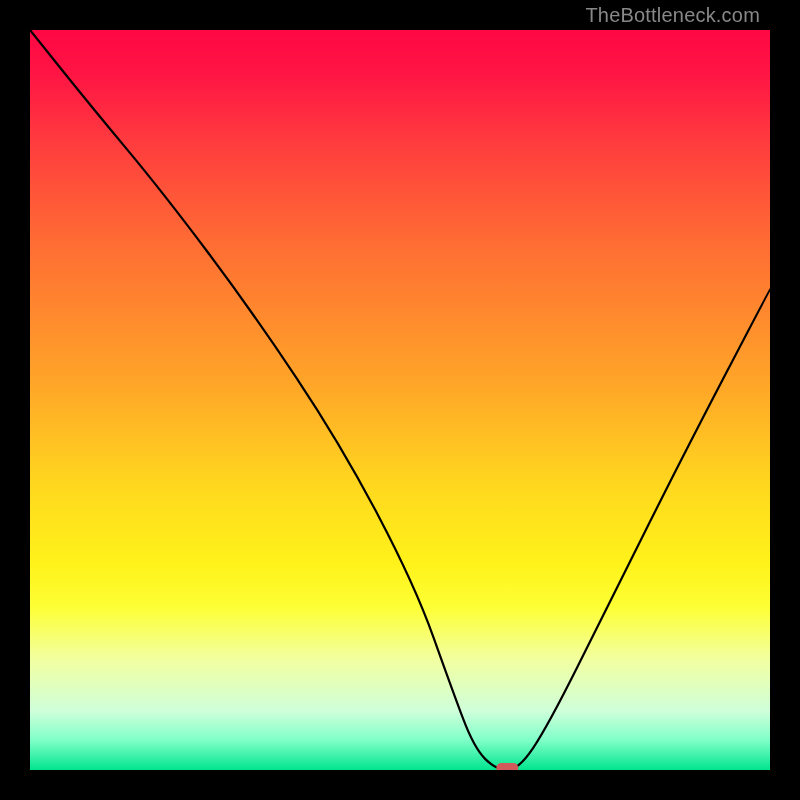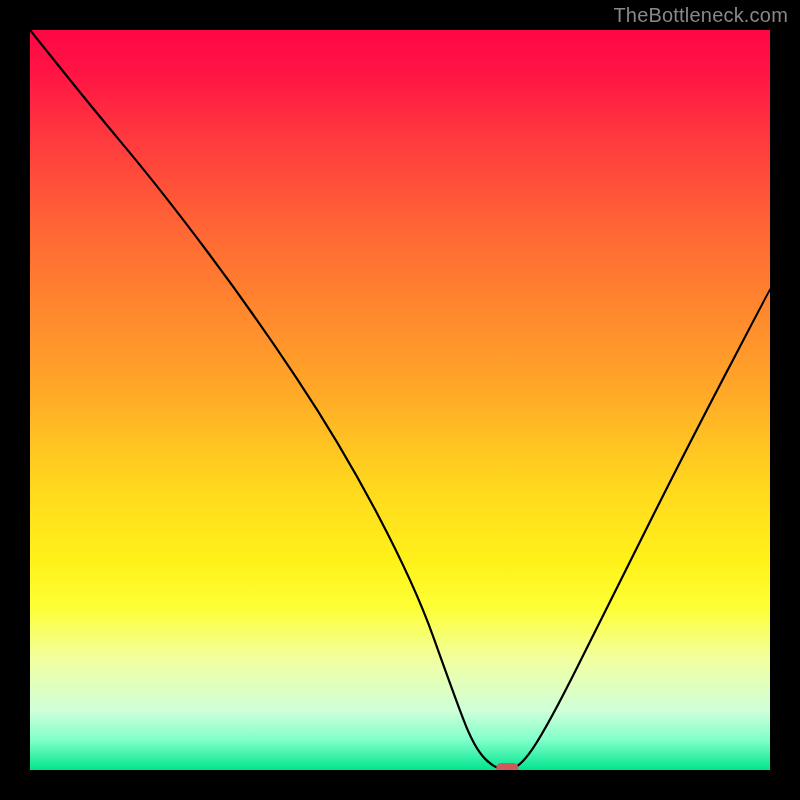--- a/index.html
+++ b/index.html
@@ -57,21 +57,21 @@
     stroke-linejoin: round;
     stroke-linecap: round;
   }
   .marker {
     fill: #d05a5a;
     stroke: none;
   }
   .watermark {
     position: absolute;
     top: 4px;
-    right: 12px;
+    right: 40px;
     color: #888888;
     font-size: 20px;
     font-weight: 500;
     letter-spacing: 0.2px;
     user-select: none;
   }
 </style>
 </head>
 <body>
 

